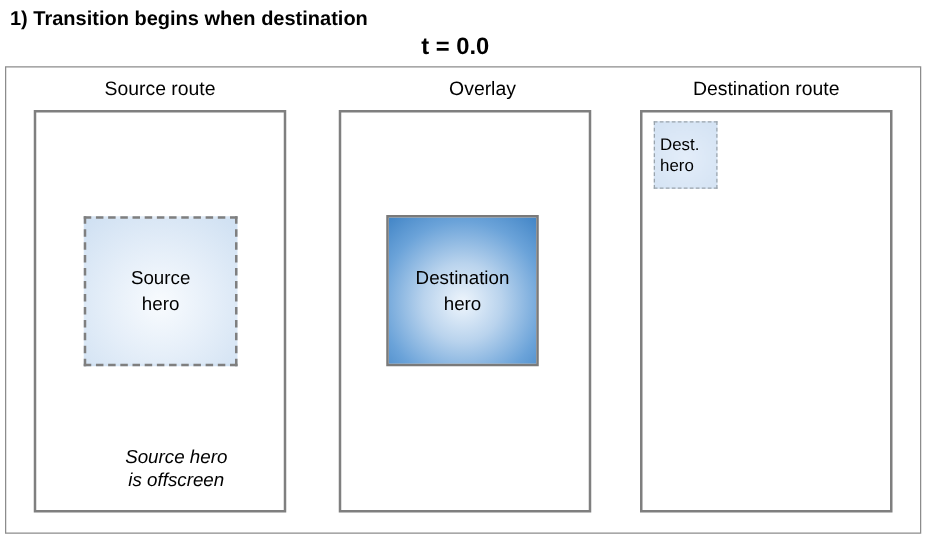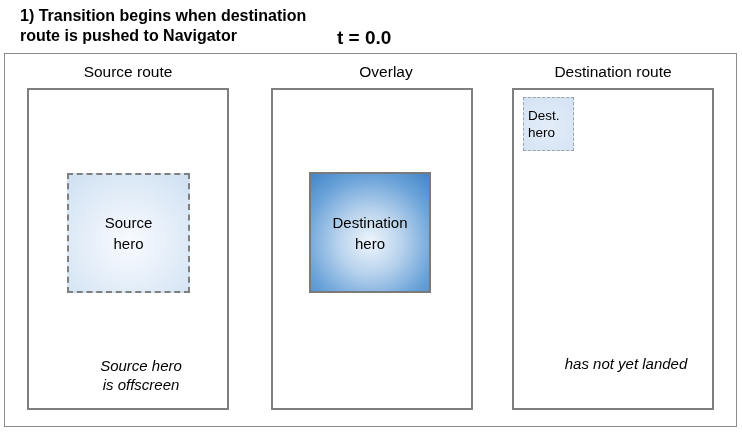--- a/index.html
+++ b/index.html
@@ -6,21 +6,21 @@
   body {
     position: relative;
     width: 742px; height: 433px;
     font-family: "Liberation Sans", sans-serif;
     color: #000;
     overflow: hidden;
   }
   .abs { position: absolute; }
 
   .title {
-    left: 20px; top: 6px;
+    left: 8px; top: 6px;
     font-size: 16px; font-weight: bold; line-height: 20px;
   }
   .time-label {
     left: 337px; top: 27px;
     font-size: 19px; font-weight: bold;
   }
 
   .outer-frame {
     left: 4px; top: 53px;
     width: 731px; height: 372px;
@@ -83,21 +83,20 @@
     font-size: 15px; line-height: 19px;
   }
   .caption.c1 { left: 27px; top: 356px; }
   .caption.c3 { left: 512px; top: 354px; }
 </style>
 </head>
 <body>
 
 <div class="abs title">
   <div>1) Transition begins when destination</div>
-  <div>route is pushed to Navigator</div>
 </div>
 
 <div class="abs time-label">t = 0.0</div>
 
 <div class="abs outer-frame"></div>
 
 <div class="abs panel-label p1">Source route</div>
 <div class="abs panel-label p2">Overlay</div>
 <div class="abs panel-label p3">Destination route</div>
 
@@ -125,14 +124,13 @@
     <div>hero</div>
   </div>
 </div>
 
 <div class="abs caption c1">
   <div>Source hero</div>
   <div>is offscreen</div>
 </div>
 
 <div class="abs caption c3">
-  <div>has not yet landed</div>
 </div>
 
 </body></html>

